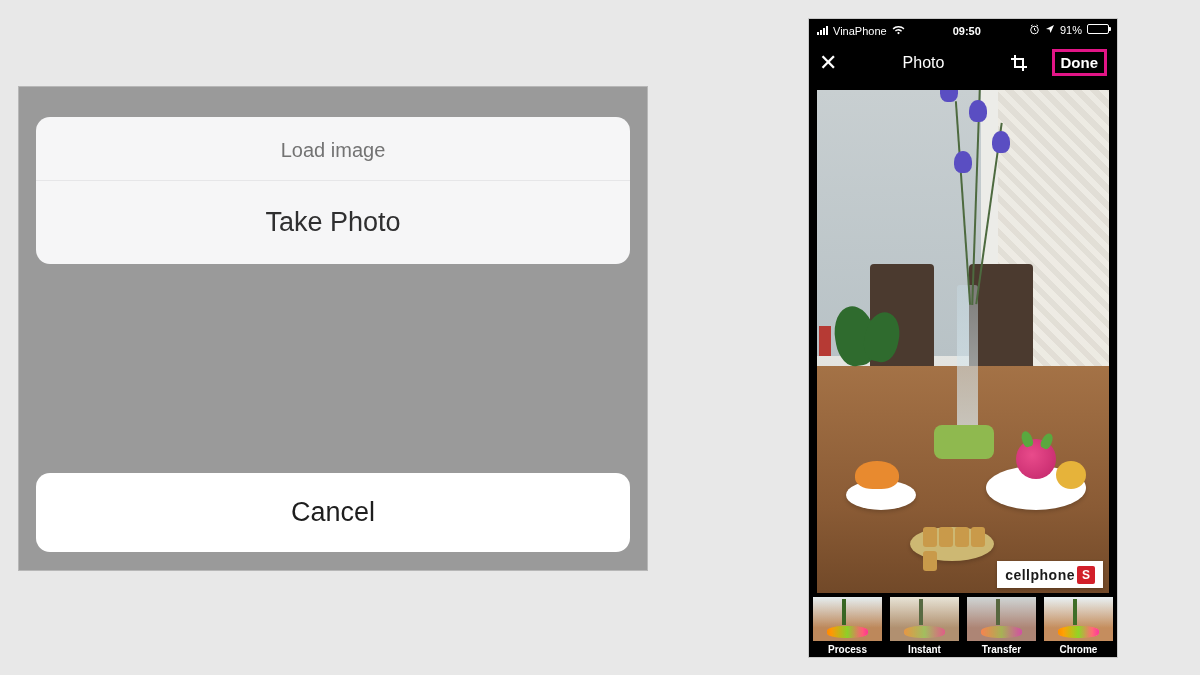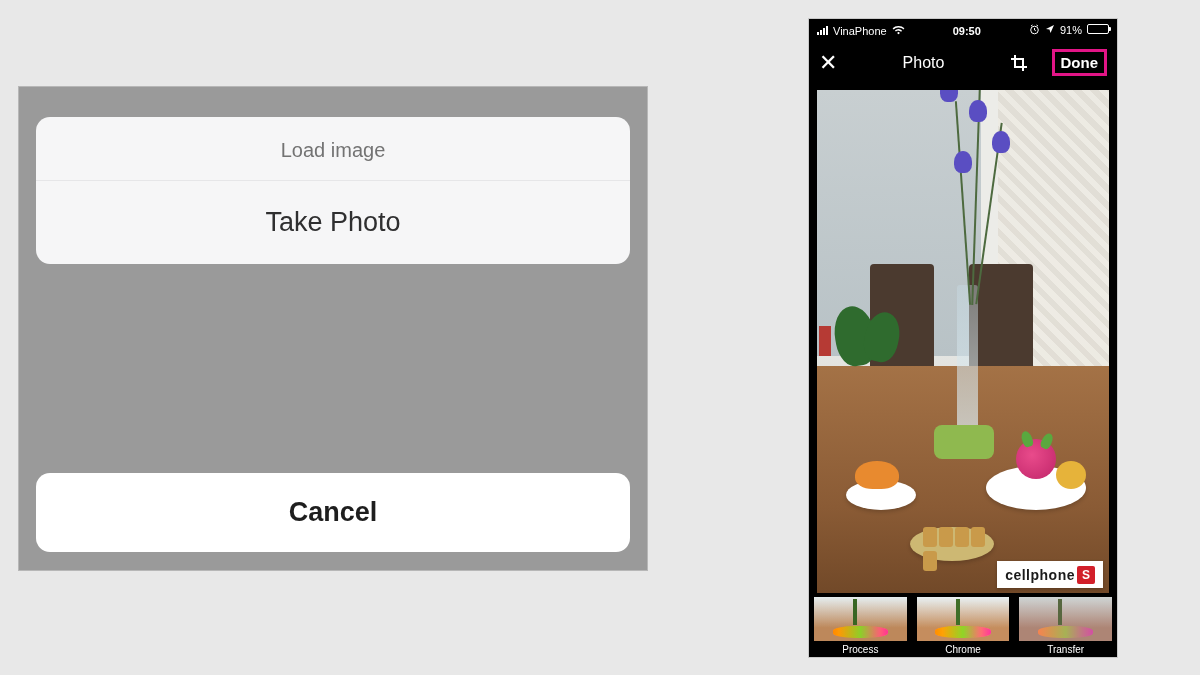--- a/index.html
+++ b/index.html
@@ -55,21 +55,21 @@
   .cancel-btn {
     position: absolute;
     left: 17px;
     right: 17px;
     bottom: 18px;
     background: #ffffff;
     border-radius: 14px;
     text-align: center;
     padding: 24px 0;
     font-size: 27px;
-    font-weight: 700;
+    font-weight: 400;
     color: #1e1e1e;
   }
 
   
   .right-panel {
     position: absolute;
     right: 82px;
     top: 18px;
     width: 310px;
     height: 640px;
@@ -253,21 +253,21 @@
   .thumb::after{
     content:""; position:absolute; left:20%; bottom:6%; width:60%; height:28%;
     background:linear-gradient(90deg,#e88a2f,#8fb94f,#e94b8b);
     border-radius:40%;
   }
   .thumb.t-process{ filter:contrast(1.3) saturate(1.2); }
   .thumb.t-instant{ filter:sepia(.25) contrast(1.05); }
   .thumb.t-transfer{ filter:hue-rotate(-15deg) saturate(.9); }
   .thumb.t-chrome{ filter:contrast(1.2) brightness(1.05) saturate(1.3); }
   .thumb.t-fade{ filter:brightness(1.1) contrast(.85) saturate(.6); }
-  .filter-label { font-size:10px; font-weight:400; }
+  .filter-label { font-size:10px; font-weight:700; }
 
   .redcloth { position:absolute; left:2px; bottom:48%; width:12px; height:30px; background:#b63a34; }
 </style>
 </head>
 <body>
 
 <div class="left-panel">
   <div class="action-sheet">
     <div class="sheet-title">Load image</div>
     <div class="sheet-item">
@@ -363,21 +363,25 @@
       <span class="wm-badge">S</span>
     </div>
   </div>
 
   <div class="filter-strip">
     <div class="filter-item">
       <div class="thumb t-process"></div>
       <div class="filter-label">Process</div>
     </div>
     <div class="filter-item">
-      <div class="thumb t-chrome"></div>
-      <div class="filter-label">Chrome</div>
+      <div class="thumb t-instant"></div>
+      <div class="filter-label">Instant</div>
     </div>
     <div class="filter-item">
       <div class="thumb t-transfer"></div>
       <div class="filter-label">Transfer</div>
     </div>
+    <div class="filter-item">
+      <div class="thumb t-chrome"></div>
+      <div class="filter-label">Chrome</div>
+    </div>
   </div>
 </div>
 
 </body></html>

